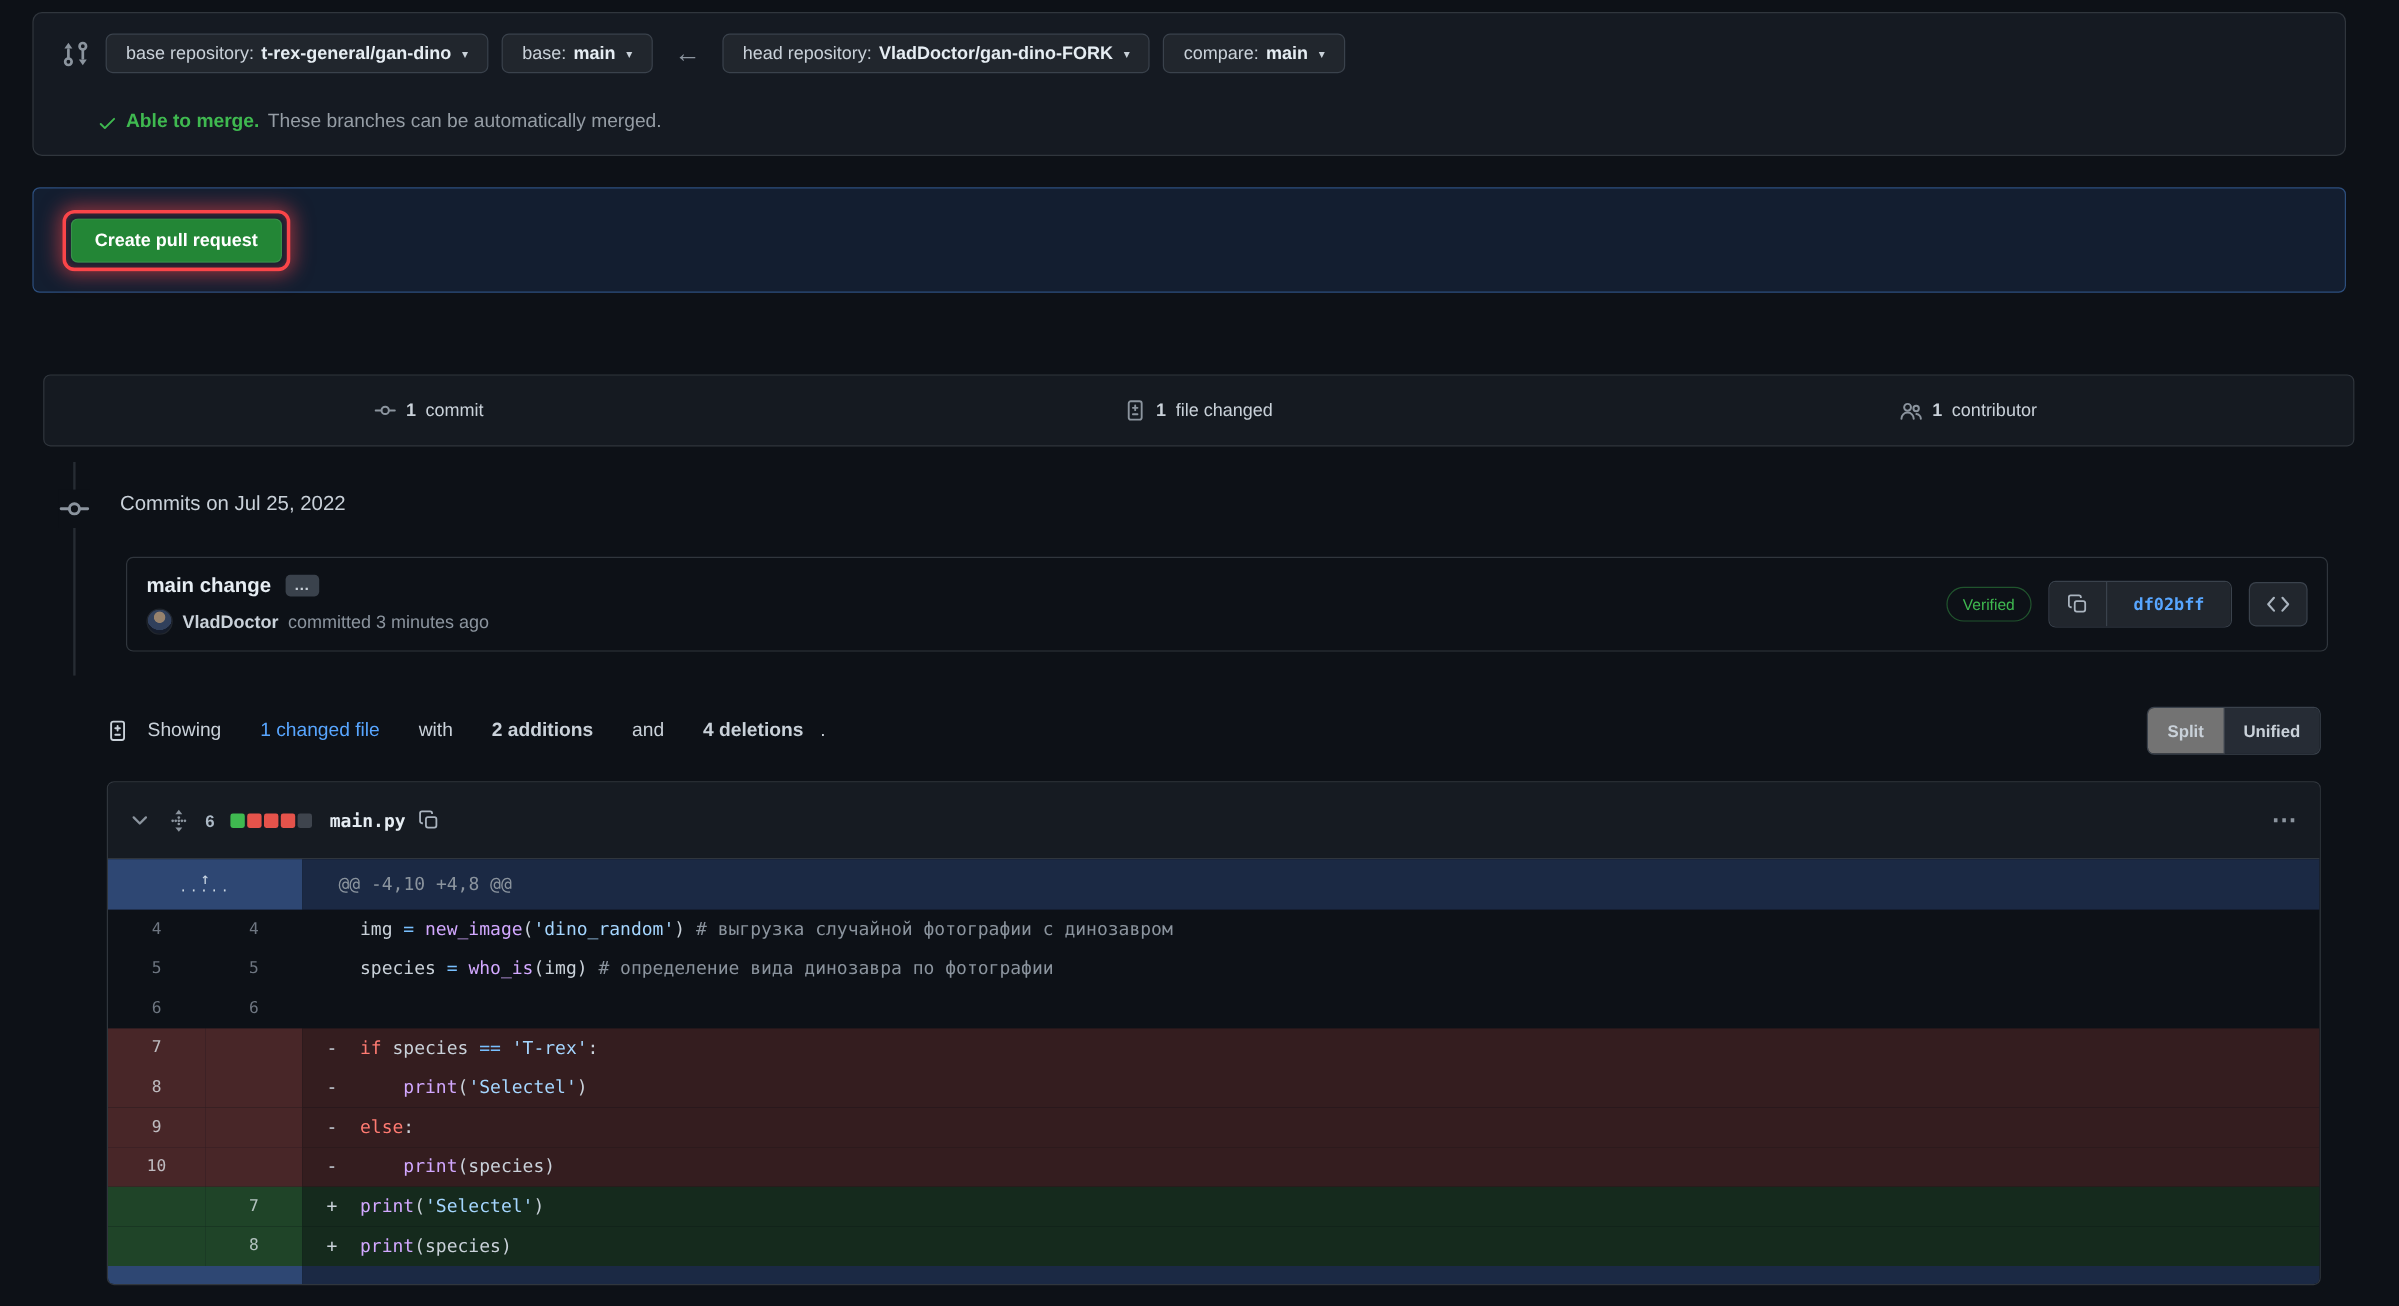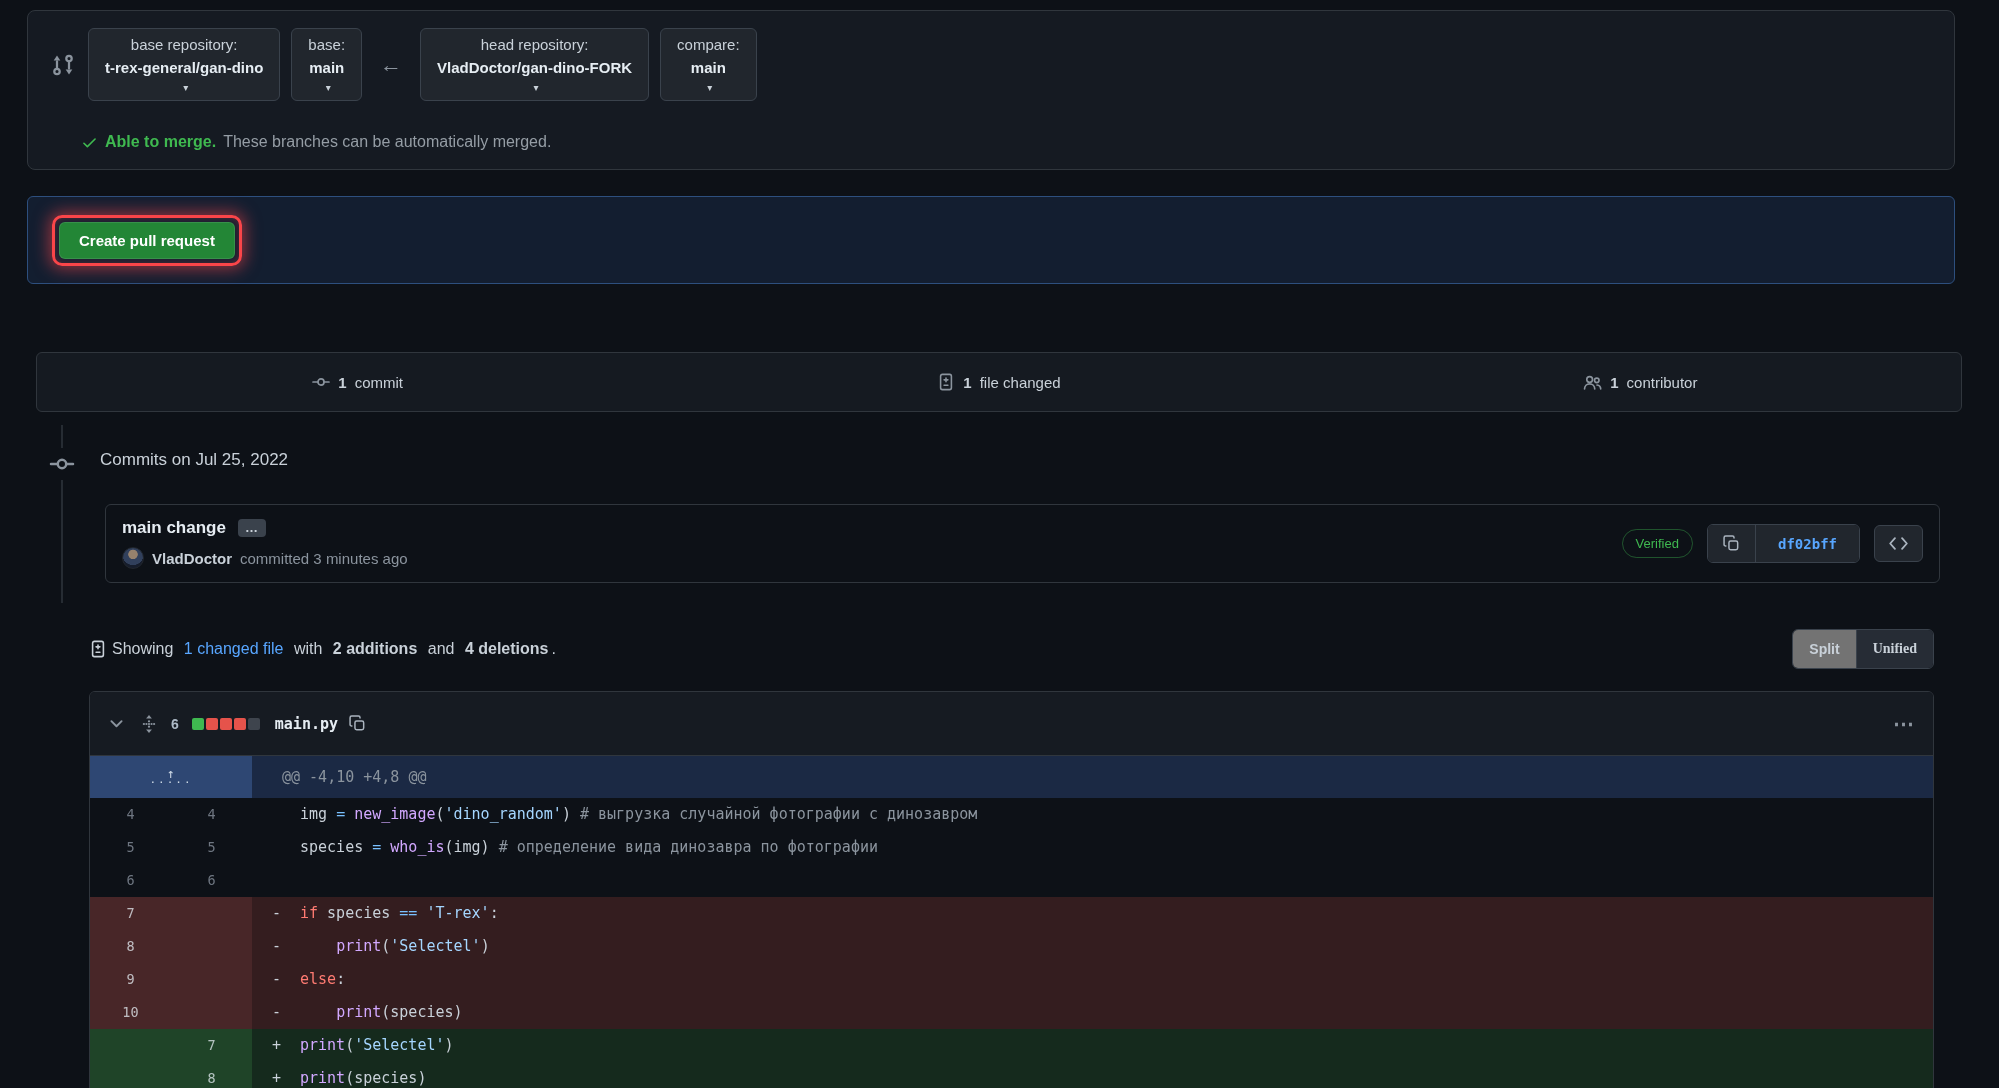--- a/index.html
+++ b/index.html
@@ -24,21 +24,20 @@
   .ref-row{ display:flex; align-items:center; gap:11px; }
   .cmp-icon{ margin:0 2px 0 7px; }
   .ref-btn{
     display:flex; align-items:center; gap:6px;
     background:#21262d;
     border:1px solid #3a424c;
     border-radius:6px;
     padding:7px 16px;
     font-size:15px; color:#c9d1d9;
     cursor:pointer;
-    flex-direction:column;
   }
   .ref-btn b{ color:#e6edf3; font-weight:700; }
   .caret{ font-size:10px; margin-left:3px; color:#c9d1d9; }
   .arrow-left{ color:#8b949e; font-size:22px; line-height:1; margin:0 7px; }
   .merge-row{ margin-top:32px; padding-left:37px; font-size:16px; display:flex; align-items:center; gap:7px; }
   .merge-bold{ color:#3fb950; font-weight:700; }
   .merge-rest{ color:#959da5; }
 
   
   .banner{
@@ -120,27 +119,27 @@
     font-family:"Liberation Sans", sans-serif;
   }
   .btn-group{ display:flex; border:1px solid #3a424c; border-radius:6px; overflow:hidden; }
   .grp-btn{ background:#21262d; border:none; padding:10px 15px; cursor:pointer; display:flex; align-items:center; }
   .grp-btn + .grp-btn{ border-left:1px solid #3a424c; }
   .sha-btn{ font-family:"DejaVu Sans Mono", monospace; font-size:14px; font-weight:700; color:#58a6ff; padding:10px 22px; }
   .icon-btn{ background:#21262d; border:1px solid #3a424c; border-radius:6px; padding:10px 14px; cursor:pointer; display:flex; align-items:center; }
 
   
   .files-header{ margin:46px 65px 0 89px; display:flex; align-items:center; }
-  .files-summary{ flex:1; display:flex; align-items:center; gap:3px; font-size:16px; color:#c9d1d9; }
+  .files-summary{ flex:1; display:flex; align-items:center; gap:14px; font-size:16px; color:#c9d1d9; }
   .files-summary b{ font-weight:700; }
   .file-link{ color:#58a6ff; cursor:pointer; }
   .seg-group{ display:flex; border:1px solid #3a424c; border-radius:6px; overflow:hidden; font-size:14px; font-weight:600; color:#c9d1d9; }
   .seg{ padding:11px 16px; cursor:pointer; border:none; color:#c9d1d9; font-weight:600; font-size:14px; font-family:"Liberation Sans", sans-serif; }
   .seg-split{ background:#737373; border-right:1px solid #3a424c; }
-  .seg-unified{ background:#262c35;font-family:Liberation Serif, serif; }
+  .seg-unified{ background:#262c35; }
 
   
   .diff-card{
     margin:22px 65px 0 89px;
     border:1px solid #30363d;
     border-radius:6px;
     overflow:hidden;
     background:#0d1117;
   }
   .diff-header{

